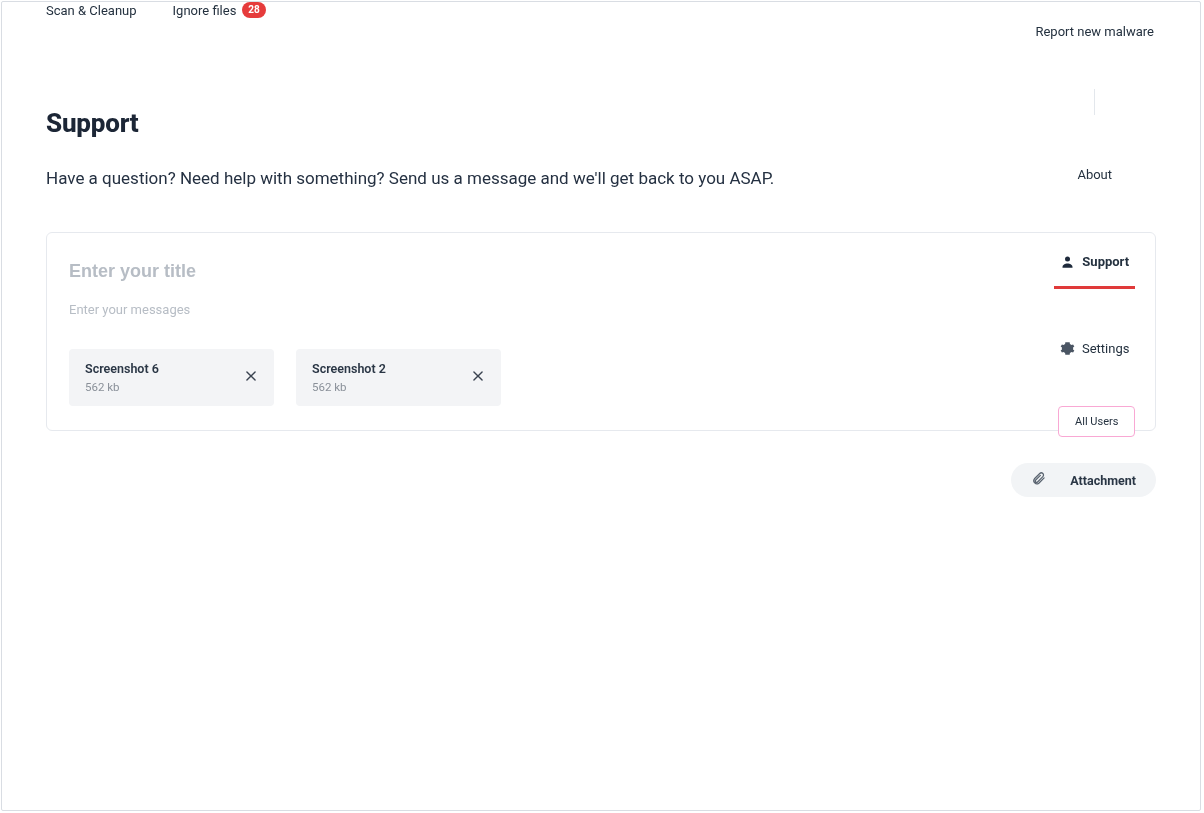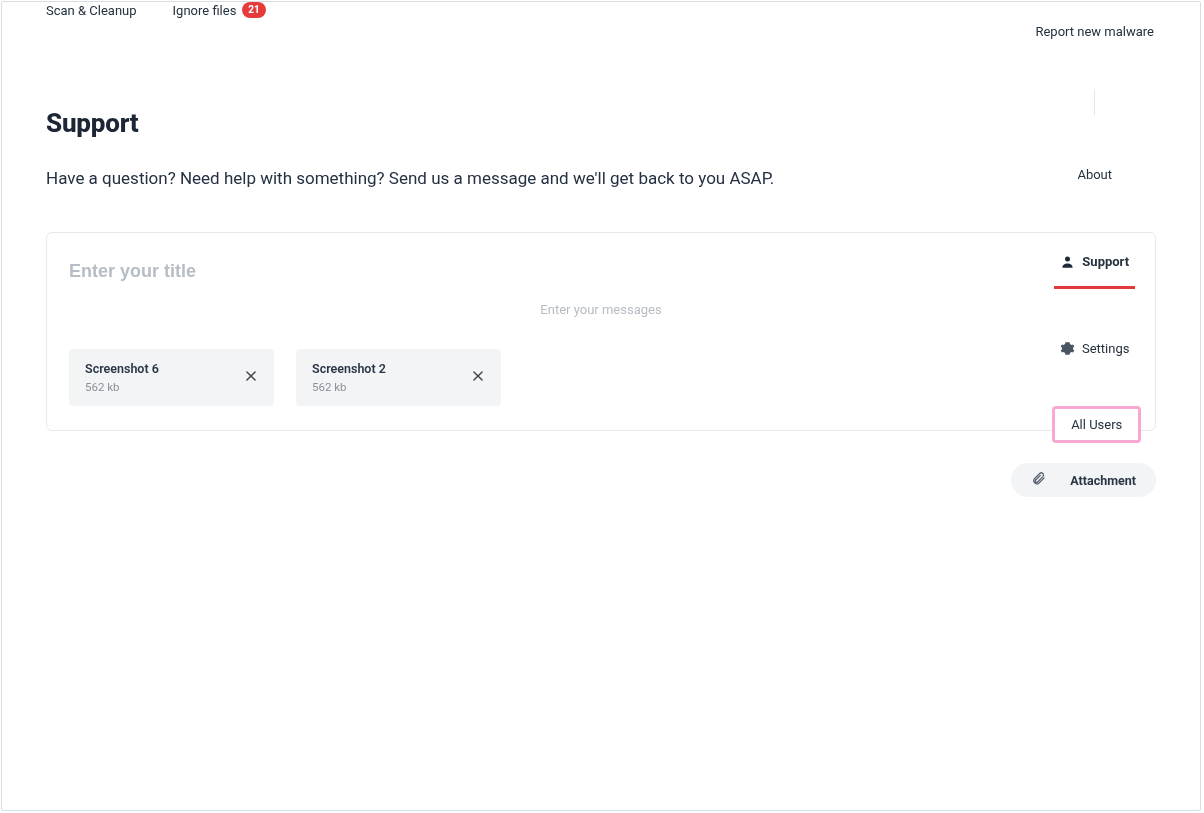--- a/index.html
+++ b/index.html
@@ -87,24 +87,24 @@
   }
   .nav-divider {
     width: 1px;
     height: 26px;
     background: #e3e7ec;
   }
   .icon-wrap svg {
     display: block;
   }
   .user-select {
-    border: 3px solid #f9a8d4;
+    border: 1px solid #f9a8d4;
     border-radius: 4px;
     padding: 8px 16px;
-    font-size: 13px;
+    font-size: 11px;
     color: #24313f;
     background: #fff;
     cursor: pointer;
     margin-left: 4px;
   }
 
   
   .main {
     padding: 42px 44px 0;
   }
@@ -144,21 +144,20 @@
   .message-input {
     width: 100%;
     border: none;
     outline: none;
     resize: none;
     font-size: 13px;
     color: #1e2a3b;
     padding: 8px 0 6px;
     font-family: inherit;
     min-height: 22px;
-    text-align: center;
   }
   .message-input::placeholder {
     color: #b7bdc5;
   }
 
   .attachments {
     display: flex;
     gap: 22px;
     margin-top: 22px;
   }
@@ -232,21 +231,21 @@
 
 <div class="app-window">
 
   <div class="top-nav">
     <div class="nav-left">
       <div class="nav-item">
         <span>Scan &amp; Cleanup</span>
       </div>
       <div class="nav-item">
         <span>Ignore files</span>
-        <span class="badge">21</span>
+        <span class="badge">28</span>
       </div>
     </div>
 
     <div class="nav-right">
       <div class="nav-item">
         <span>Report new malware</span>
       </div>
       <div class="nav-divider"></div>
       <div class="nav-item">
         <span>About</span>

